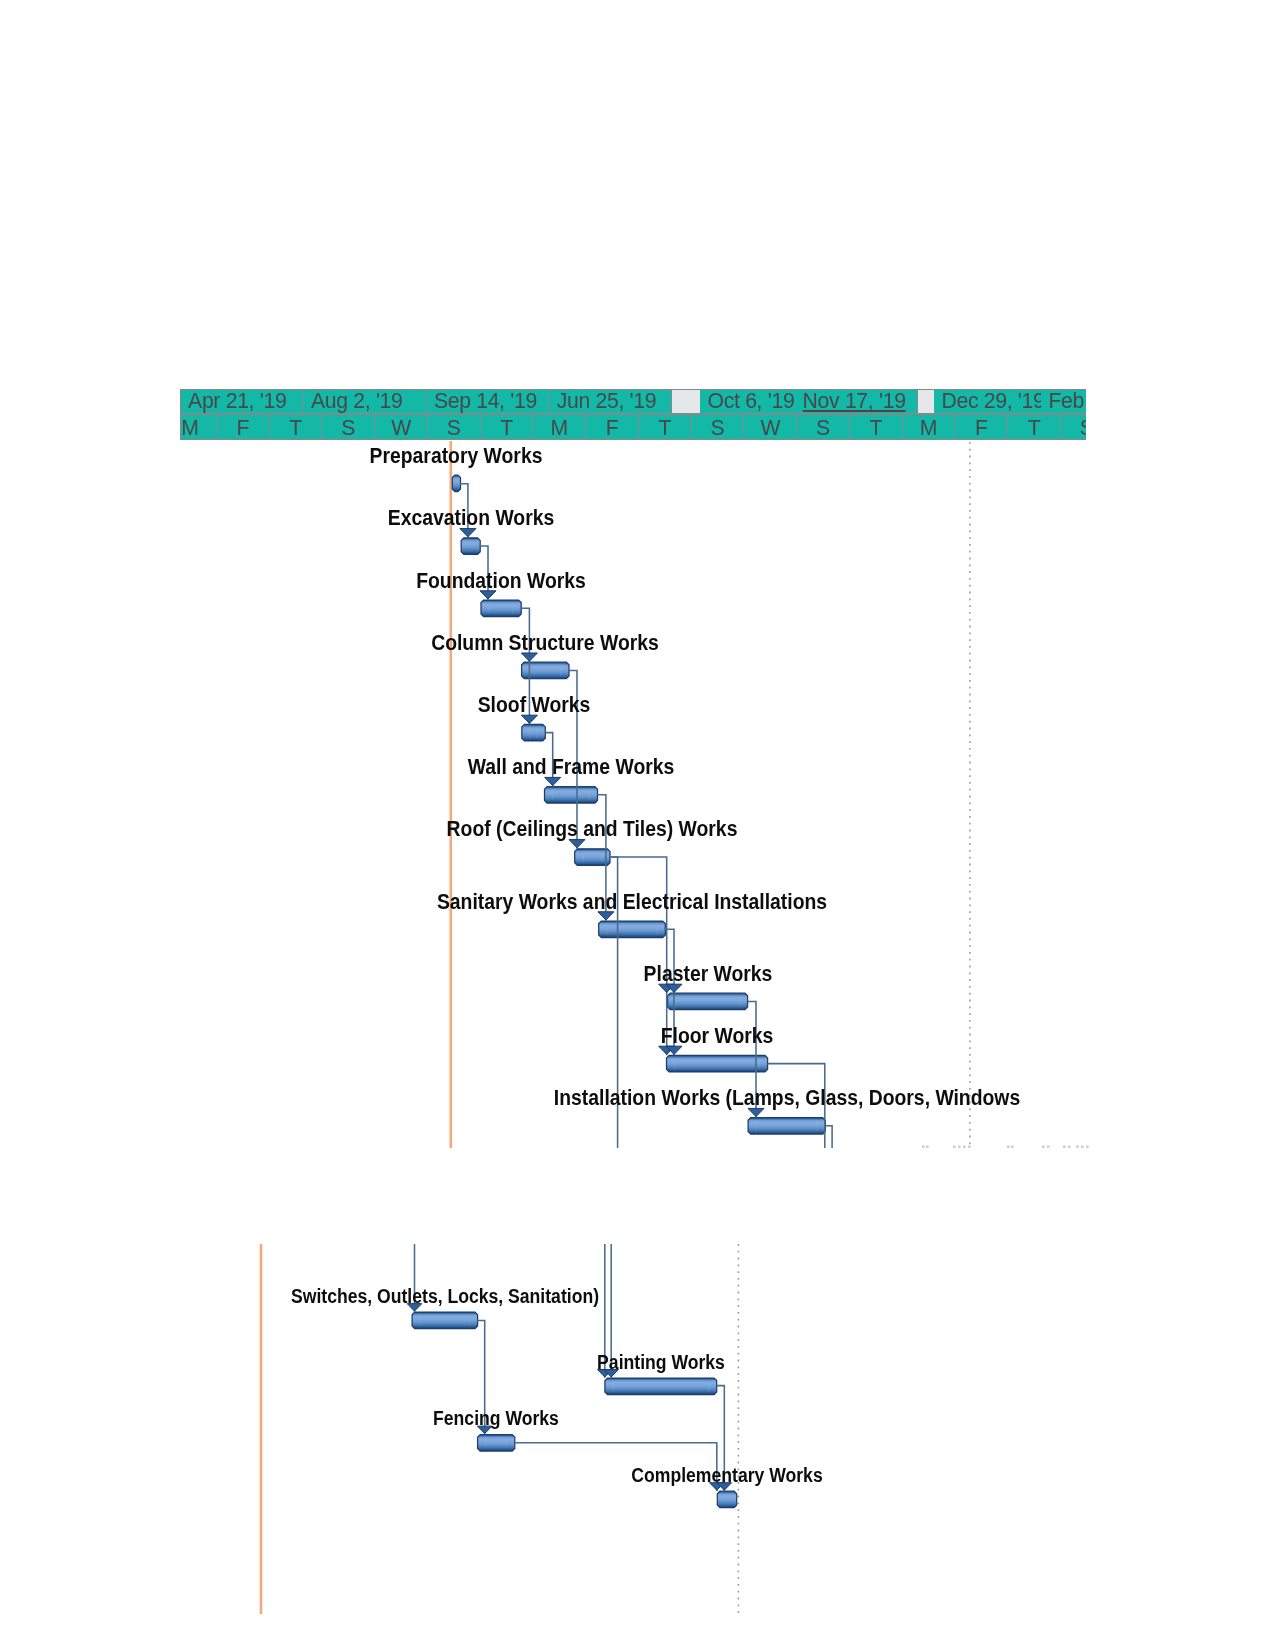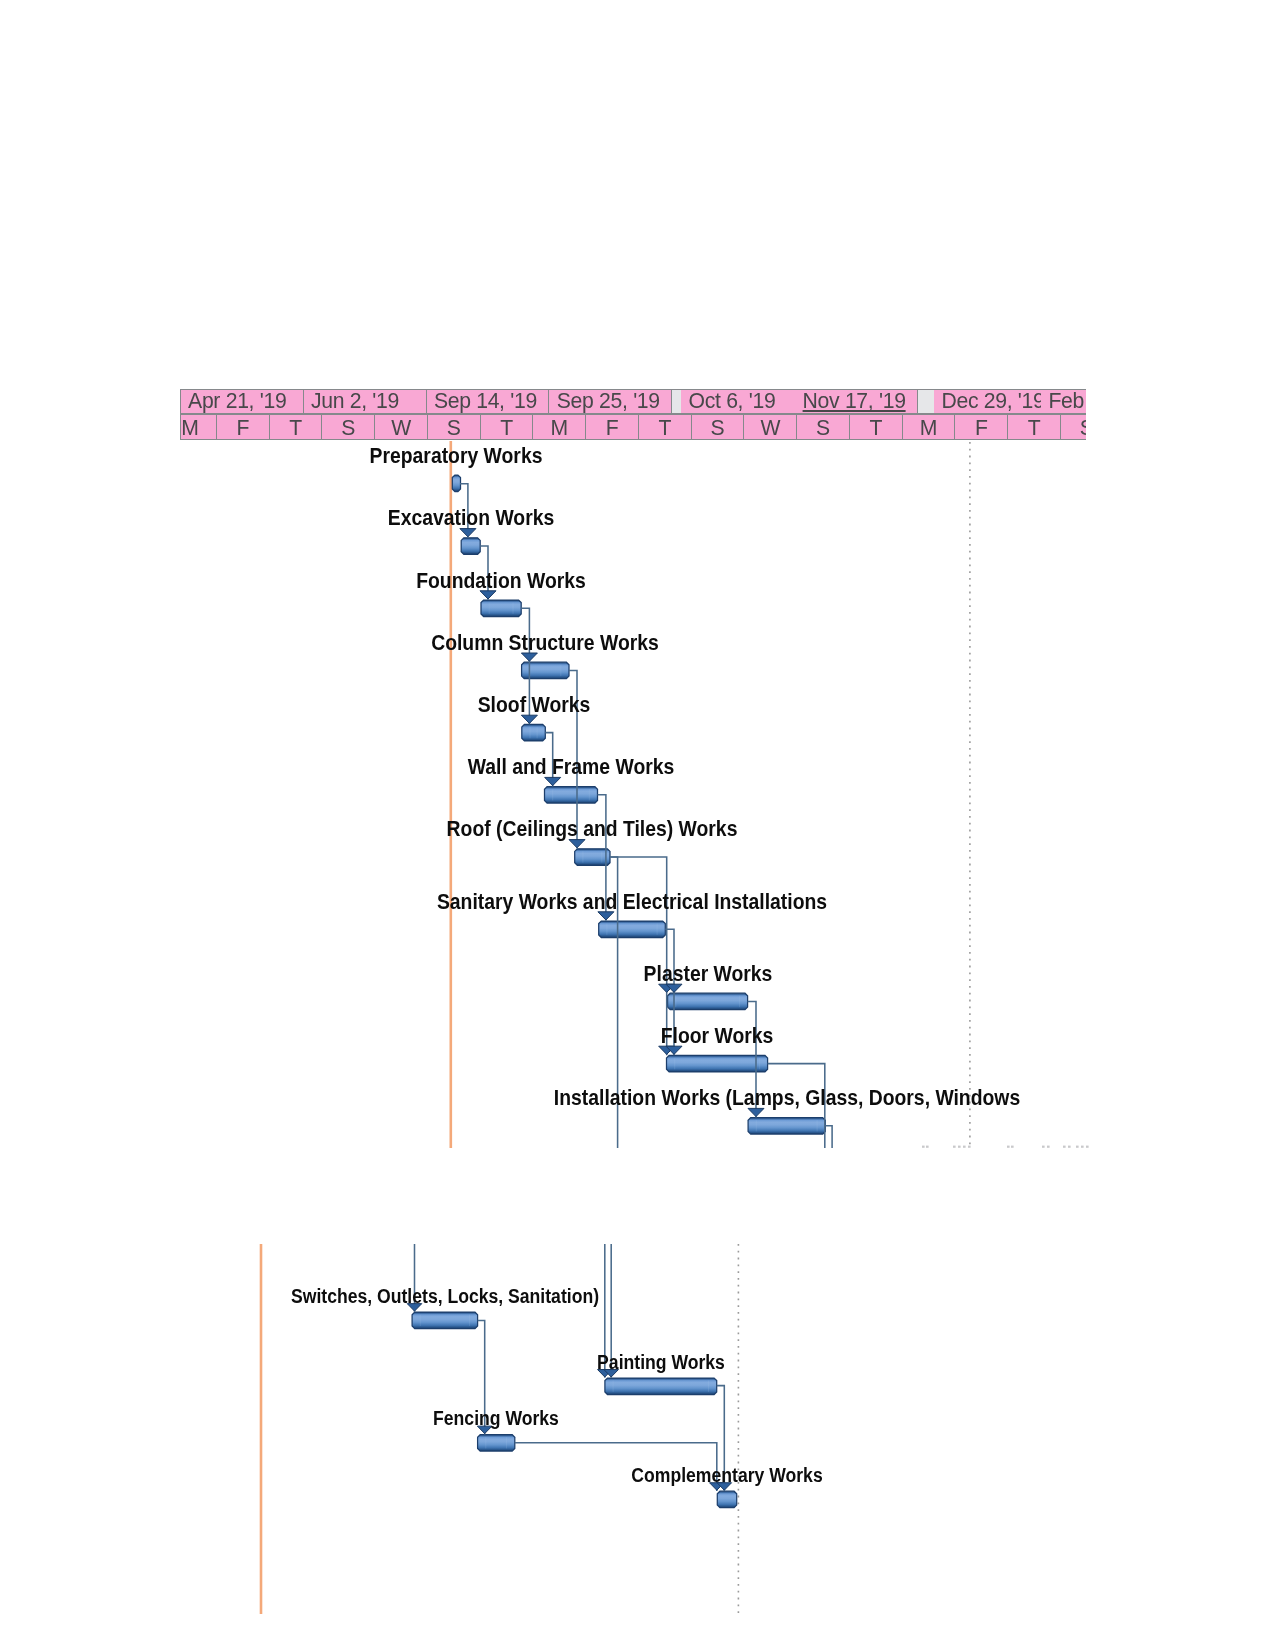--- a/index.html
+++ b/index.html
@@ -1,43 +1,43 @@
 <!DOCTYPE html>
 <html><head>
 <meta charset="utf-8">
 <title>Gantt Chart</title>
 <style>
   html,body{margin:0;padding:0;background:#ffffff;}
   body{width:1275px;height:1650px;position:relative;overflow:hidden;
        font-family:"Liberation Sans",sans-serif;}
   .page{position:absolute;left:0;top:0;width:1275px;height:1650px;}
   svg{display:block;position:absolute;left:0;top:0;}
-  .hdr-cell{position:absolute;box-sizing:border-box;background:#f9a8d4;
+  .hdr-cell{position:absolute;box-sizing:border-box;background:#14b8a6;
             border-right:1.3px solid #86898c;overflow:hidden;white-space:nowrap;}
   .hdr-month{height:23.2px;line-height:22.6px;font-size:21.2px;color:#48484a;padding-left:7.3px;
              letter-spacing:-0.32px;}
   .hdr-day{height:26.4px;line-height:25.6px;font-size:21.2px;color:#48484a;text-align:center;
            letter-spacing:-0.3px;}
   .hdr-split{position:absolute;left:0;height:1.6px;background:#86898c;}
   .tasklabel{position:absolute;font-size:22.8px;font-weight:bold;color:#0d0d0d;
              white-space:nowrap;transform:translateX(-50%) scaleX(0.880);
              transform-origin:center top;line-height:1;}
 </style>
 </head>
 <body>
 
 <div class="page">
 
   <div id="hdr">
       <div style="position:absolute;left:180.3px;top:389.3px;width:905.7px;height:51.2px;overflow:hidden;border-top:1.6px solid #86898c;border-left:1.6px solid #86898c;border-bottom:1.6px solid #86898c;box-sizing:border-box;background:#e6e7e9;">
         <div class="hdr-cell hdr-month" style="left:-0.5px;top:0px;width:122.9px;">Apr 21, '19</div>
-        <div class="hdr-cell hdr-month" style="left:122.4px;top:0px;width:122.9px;">Jun 2, '19</div>
+        <div class="hdr-cell hdr-month" style="left:122.4px;top:0px;width:122.9px;">Aug 2, '19</div>
         <div class="hdr-cell hdr-month" style="left:245.3px;top:0px;width:122.9px;">Sep 14, '19</div>
-        <div class="hdr-cell hdr-month" style="left:368.20000000000005px;top:0px;width:122.9px;">Sep 25, '19</div>
-        <div class="hdr-cell hdr-month" style="left:500px;top:0px;width:122.9px;">Oct 6, '19</div>
+        <div class="hdr-cell hdr-month" style="left:368.20000000000005px;top:0px;width:122.9px;">Jun 25, '19</div>
+        <div class="hdr-cell hdr-month" style="left:519px;top:0px;width:122.9px;">Oct 6, '19</div>
         <div class="hdr-cell hdr-month" style="left:614px;top:0px;width:122.9px;text-decoration:underline;">Nov 17, '19</div>
         <div class="hdr-cell hdr-month" style="left:736.9000000000001px;top:0px;width:122.9px;margin-left:16px;">Dec 29, '19</div>
         <div class="hdr-cell hdr-month" style="left:859.8000000000001px;top:0px;width:122.9px;">Feb</div>
         <div class="hdr-split" style="top:23.2px;width:905.7px;"></div>
         <div class="hdr-cell hdr-day" style="left:-17.150000000000006px;top:24.8px;width:52.75px;">M</div>
         <div class="hdr-cell hdr-day" style="left:35.599999999999994px;top:24.8px;width:52.75px;">F</div>
         <div class="hdr-cell hdr-day" style="left:88.35px;top:24.8px;width:52.75px;">T</div>
         <div class="hdr-cell hdr-day" style="left:141.1px;top:24.8px;width:52.75px;">S</div>
         <div class="hdr-cell hdr-day" style="left:193.85px;top:24.8px;width:52.75px;">W</div>
         <div class="hdr-cell hdr-day" style="left:246.6px;top:24.8px;width:52.75px;">S</div>

